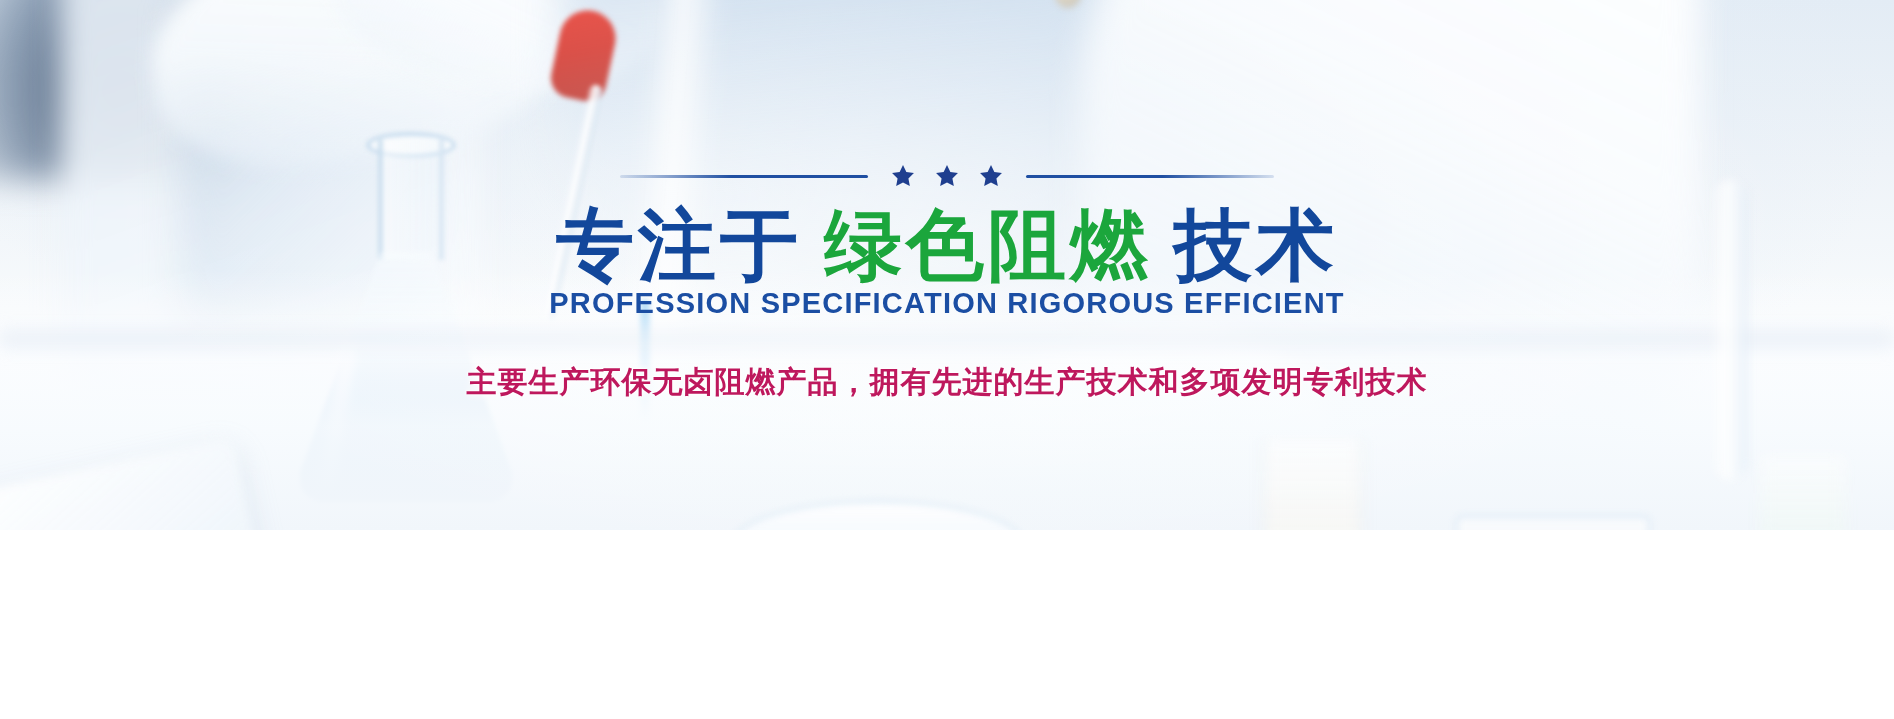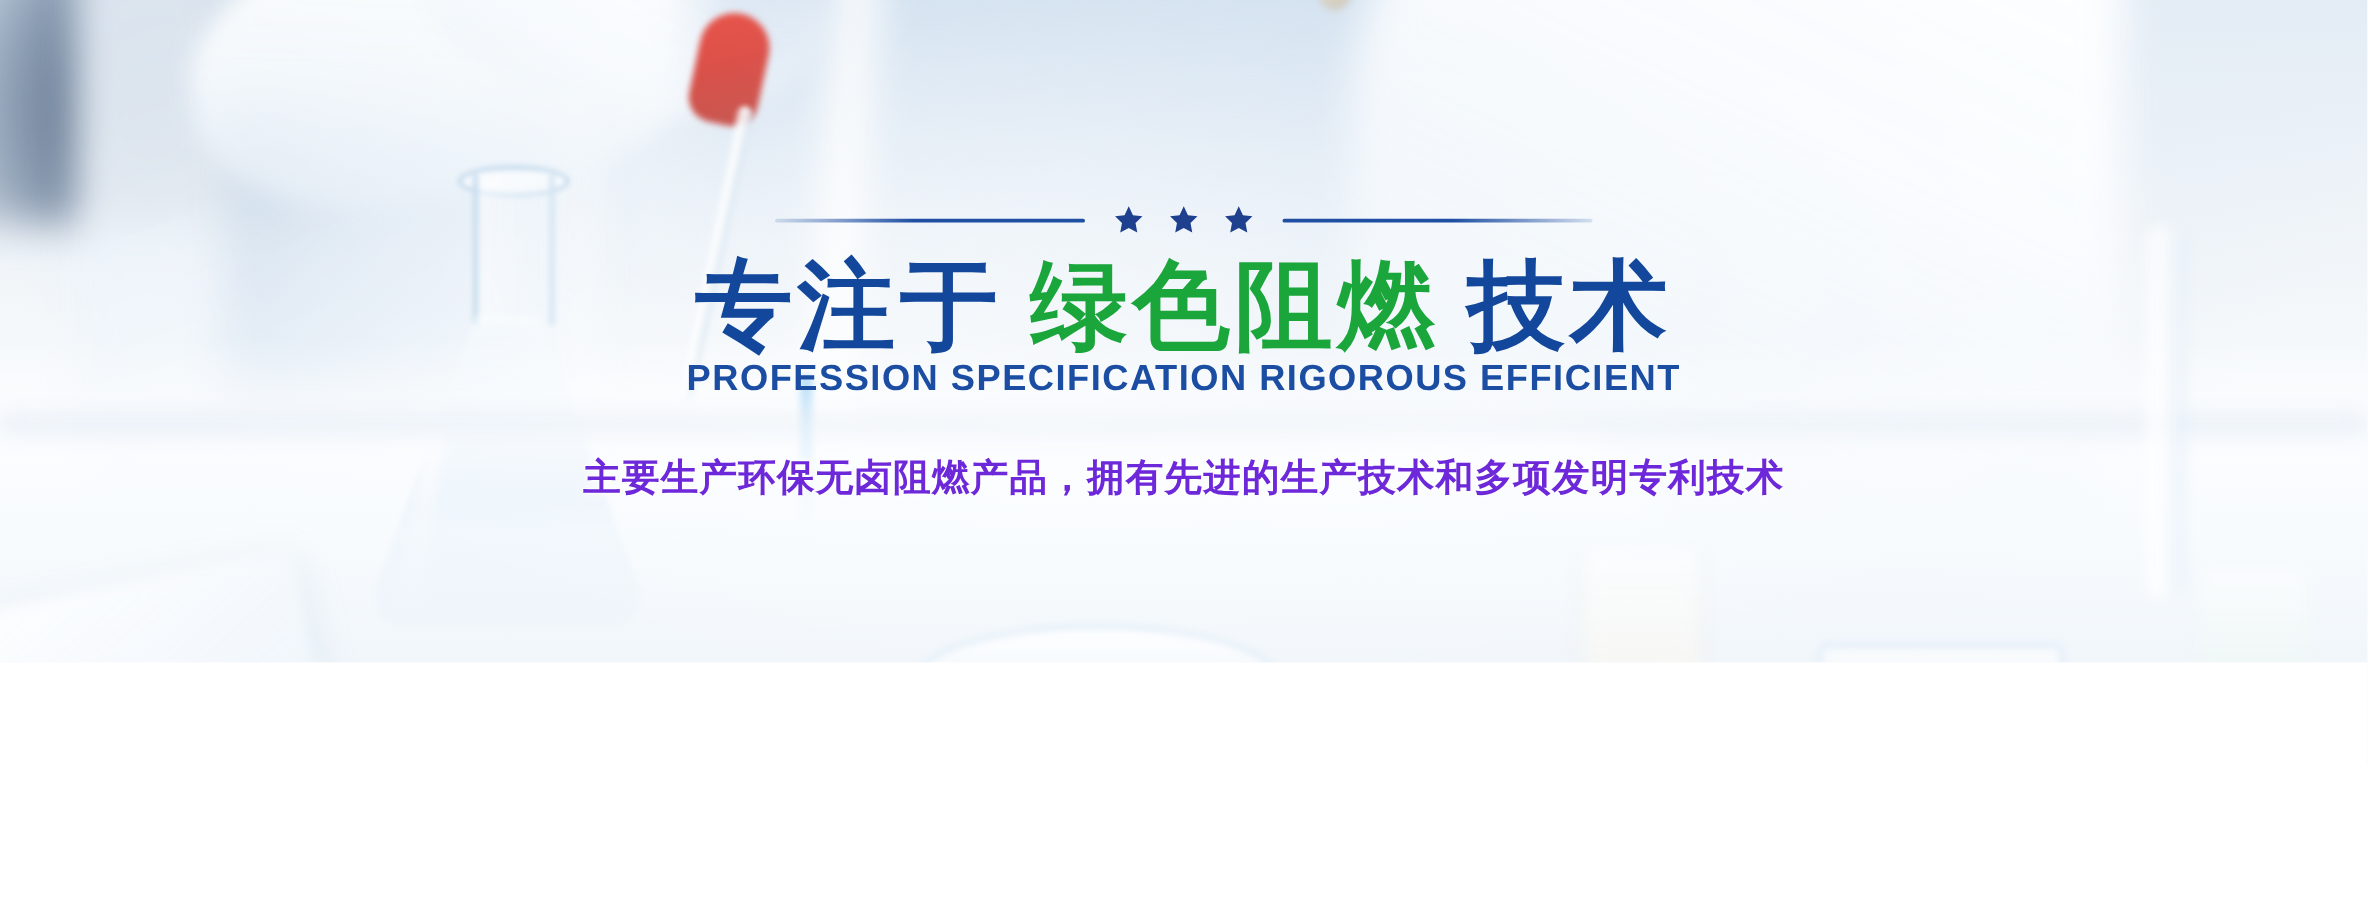--- a/index.html
+++ b/index.html
@@ -344,21 +344,21 @@
     letter-spacing: 1.2px;
     color: #1b4ea3;
     white-space: nowrap;
   }
 
   .desc {
     margin-top: 42px;
     font-size: 30px;
     font-weight: 700;
     letter-spacing: 1px;
-    color: #6d28d9;
+    color: #be185d;
     white-space: nowrap;
     text-shadow:
        0 0 6px rgba(255,255,255,0.95),
        0 0 12px rgba(255,255,255,0.85),
        1px 1px 0 rgba(255,255,255,0.7),
       -1px -1px 0 rgba(255,255,255,0.7);
     font-family: "DejaVu Sans", "Liberation Sans", sans-serif;
   }
 </style>
 </head>

